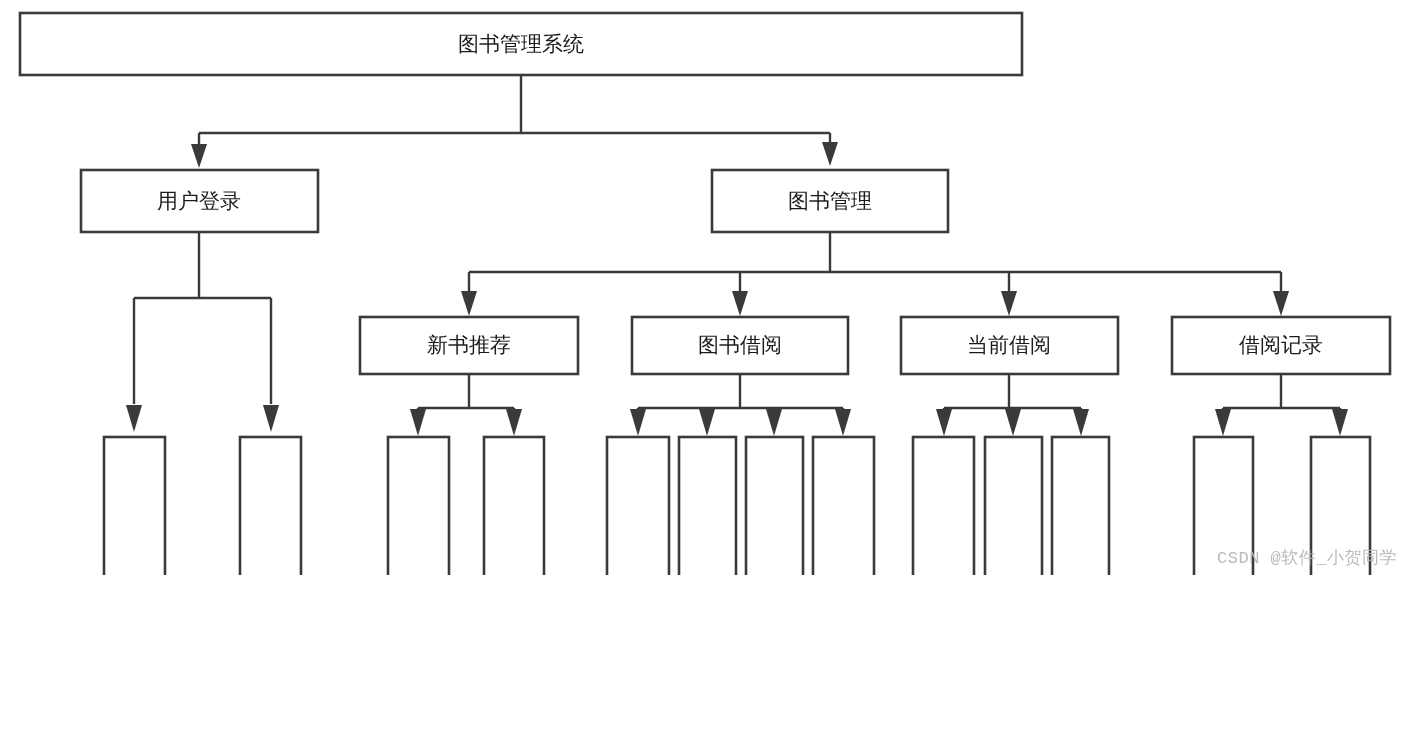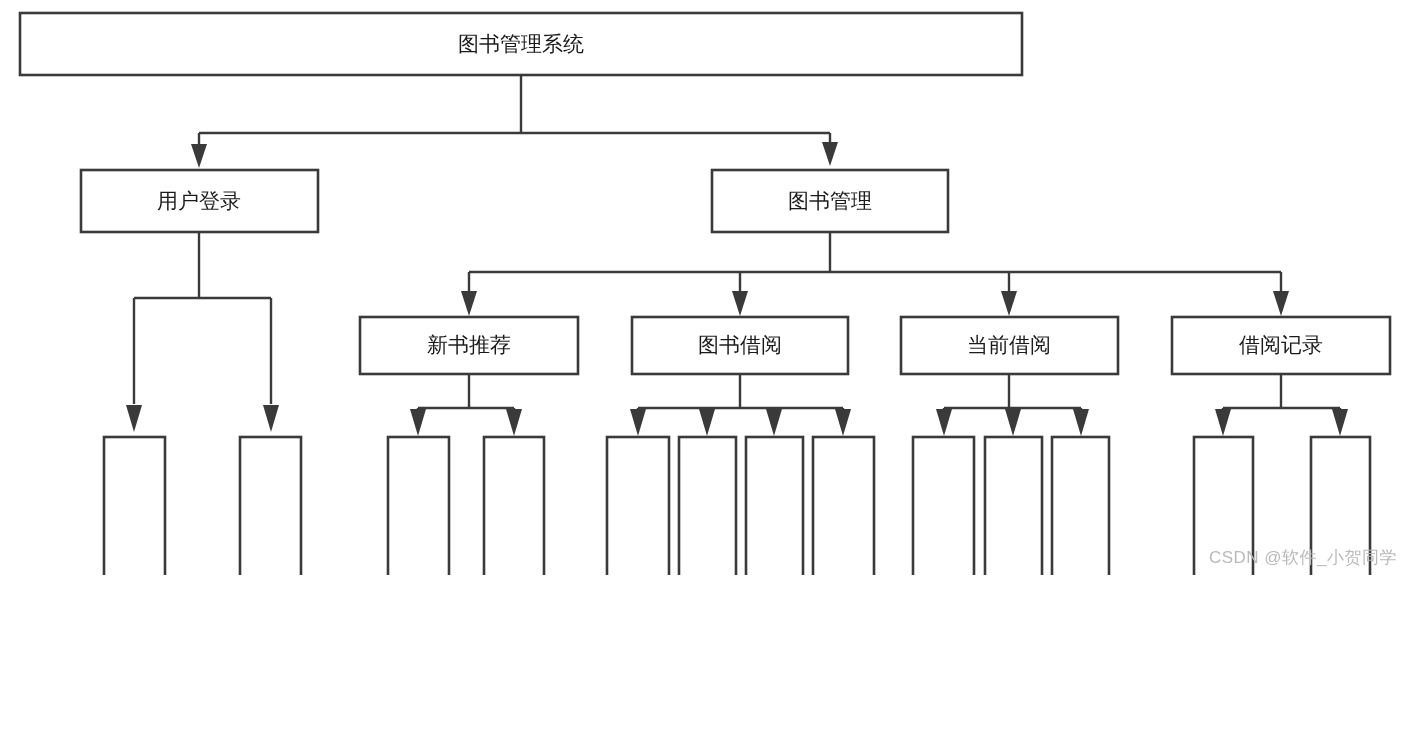--- a/index.html
+++ b/index.html
@@ -58,21 +58,21 @@
     display: flex;
     align-items: flex-start;
     justify-content: center;
     white-space: nowrap;
     pointer-events: none;
   }
   .watermark {
     position: absolute;
     right: 8px;
     bottom: 6px;
-    font-family: Liberation Sans, sans-serif;
+    font-family: Liberation Mono, monospace;
     font-size: 17px;
     color: #b9b9b9;
     letter-spacing: 0.5px;
     white-space: nowrap;
   }
 </style>
 </head>
 <body>
 
 <div id="stage">

